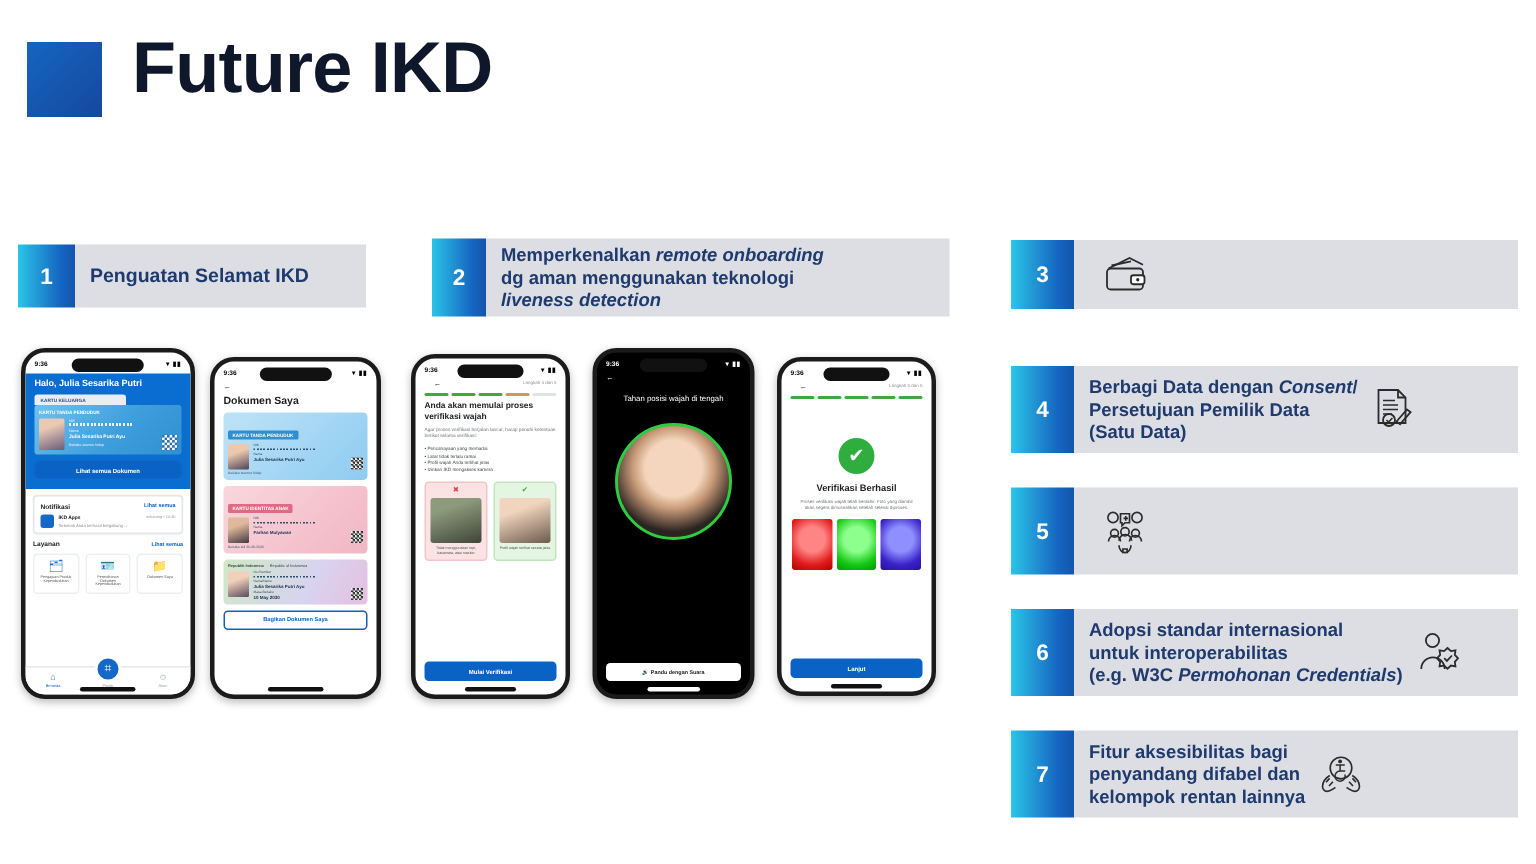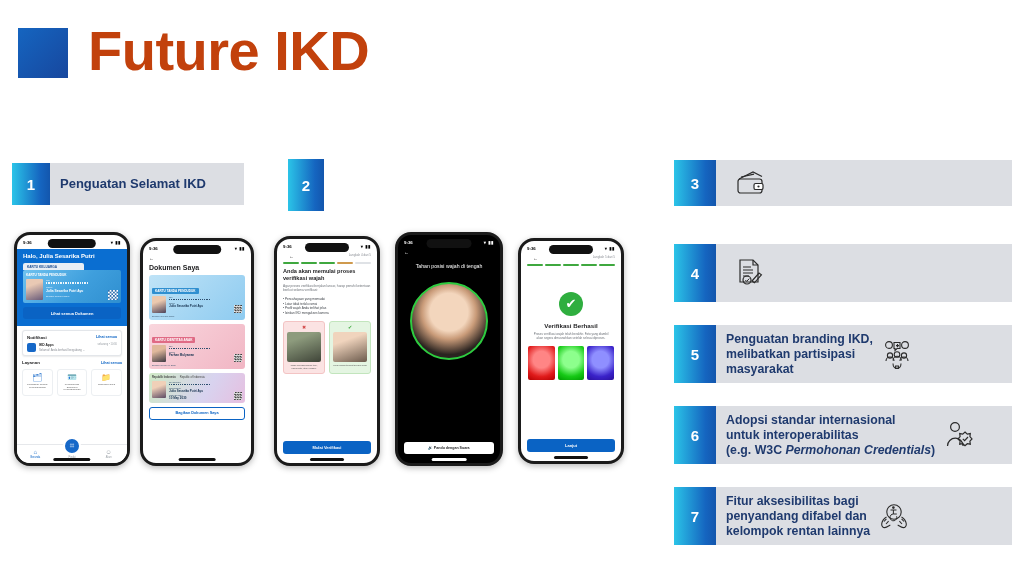--- a/index.html
+++ b/index.html
@@ -4,22 +4,22 @@
 <style>
   * { box-sizing: border-box; margin:0; padding:0; }
   body {
     width:1024px; height:576px; background:#ffffff; overflow:hidden;
     font-family:"Liberation Sans", sans-serif; position:relative;
   }
 
   
   .hdr-mark { position:absolute; left:18px; top:28px; width:50px; height:50px;
     background:linear-gradient(135deg,#1565c0 0%,#17479e 100%); }
-  .hdr-title { position:absolute; left:88px; top:18px; font-size:56px; font-weight:bold;
-    color:#c2410c; letter-spacing:-0.5px; }
+  .hdr-title { position:absolute; left:88px; top:18px; font-size:48px; font-weight:bold;
+    color:#0f172a; letter-spacing:-0.5px; }
 
   
   .item { position:absolute; display:flex; align-items:stretch; }
   .num { width:40px; min-width:40px; display:flex; align-items:center; justify-content:center;
     background:linear-gradient(90deg,#2bc4e8 0%,#1565c0 75%,#1356ad 100%);
     color:#fff; font-size:15px; font-weight:bold; }
   .body { background:#dcdee3; display:flex; align-items:center; padding:6px 10px; flex:1; }
   .body .txt { color:#1f3a6e; font-weight:bold; font-size:12.3px; line-height:1.22; }
   .body .txt i { font-style:italic; }
   .ico { width:40px; min-width:40px; display:flex; align-items:center; justify-content:center;
@@ -190,59 +190,64 @@
 
 <div class="item" id="item1">
   <div class="num">1</div>
   <div class="body">
     <div class="txt">Penguatan Selamat IKD</div>
   </div>
 </div>
 
 <div class="item" id="item2">
   <div class="num">2</div>
+  <div class="body">
+    <div class="txt">
+      Memperkenalkan <i>remote onboarding</i><br>dg aman menggunakan teknologi<br><i>liveness detection</i>
+    </div>
+  </div>
 </div>
 
 <div class="item ritem" id="item3">
   <div class="num">3</div>
   <div class="body">
     <div class="ico">
       <svg width="30" height="26" viewBox="0 0 30 26" fill="none" stroke="#2b2b2b" stroke-width="1.2">
         <path d="M4 9 L18 2 L27 6.5"></path>
           <path d="M6 7 L19 4.2"></path>
         <rect x="3" y="9" width="24" height="14" rx="2.5"></rect>
         <rect x="19" y="13.5" width="9" height="6" rx="1.6" fill="#fff"></rect>
         <circle cx="23.5" cy="16.5" r="1.1" fill="#2b2b2b" stroke="none"></circle>
       </svg>
     </div>
   </div>
 </div>
 
 <div class="item ritem" id="item4">
   <div class="num">4</div>
   <div class="body">
+    <div class="txt">
+      Berbagi Data dengan <i>Consent</i>/<br>Persetujuan Pemilik Data<br>(Satu Data)
+    </div>
     <div class="ico">
       <svg width="28" height="30" viewBox="0 0 28 30" fill="none" stroke="#2b2b2b" stroke-width="1.2">
         <path d="M4 2 h13 l5 5 v17 h-18 z"></path>
           <path d="M17 2 v5 h5"></path>
         <path d="M7 9 h8 M7 12 h10 M7 15 h10 M7 18 h6" stroke-width="1"></path>
         <circle cx="11" cy="22" r="4"></circle>
           <path d="M9.3 22 l1.4 1.4 l2.6 -2.8" stroke-width="1"></path>
         <path d="M19 26 l7 -8 l2.4 1.8 l-7 8 z" transform="translate(-3,-3)"></path>
       </svg>
     </div>
   </div>
 </div>
 
 <div class="item ritem" id="item5">
   <div class="num">5</div>
   <div class="body">
-    <div class="txt">
-      Penguatan branding IKD,<br>melibatkan partisipasi<br>masyarakat
-    </div>
     <div class="ico">
       <svg width="30" height="30" viewBox="0 0 30 30" fill="none" stroke="#2b2b2b" stroke-width="1.1">
         <circle cx="7" cy="6" r="3.4"></circle>
           <circle cx="23" cy="6" r="3.4"></circle>
         <path d="M12 3.5 h6 v6 h-3 l-2 2 v-2 h-1 z"></path>
         <path d="M15.5 5 v3.2 M14 6.6 h3"></path>
         <circle cx="8" cy="16.5" r="2.6"></circle>
           <circle cx="15" cy="15.5" r="2.8"></circle>
           <circle cx="22" cy="16.5" r="2.6"></circle>
         <path d="M4 22 a4 4 0 0 1 8 0"></path>

